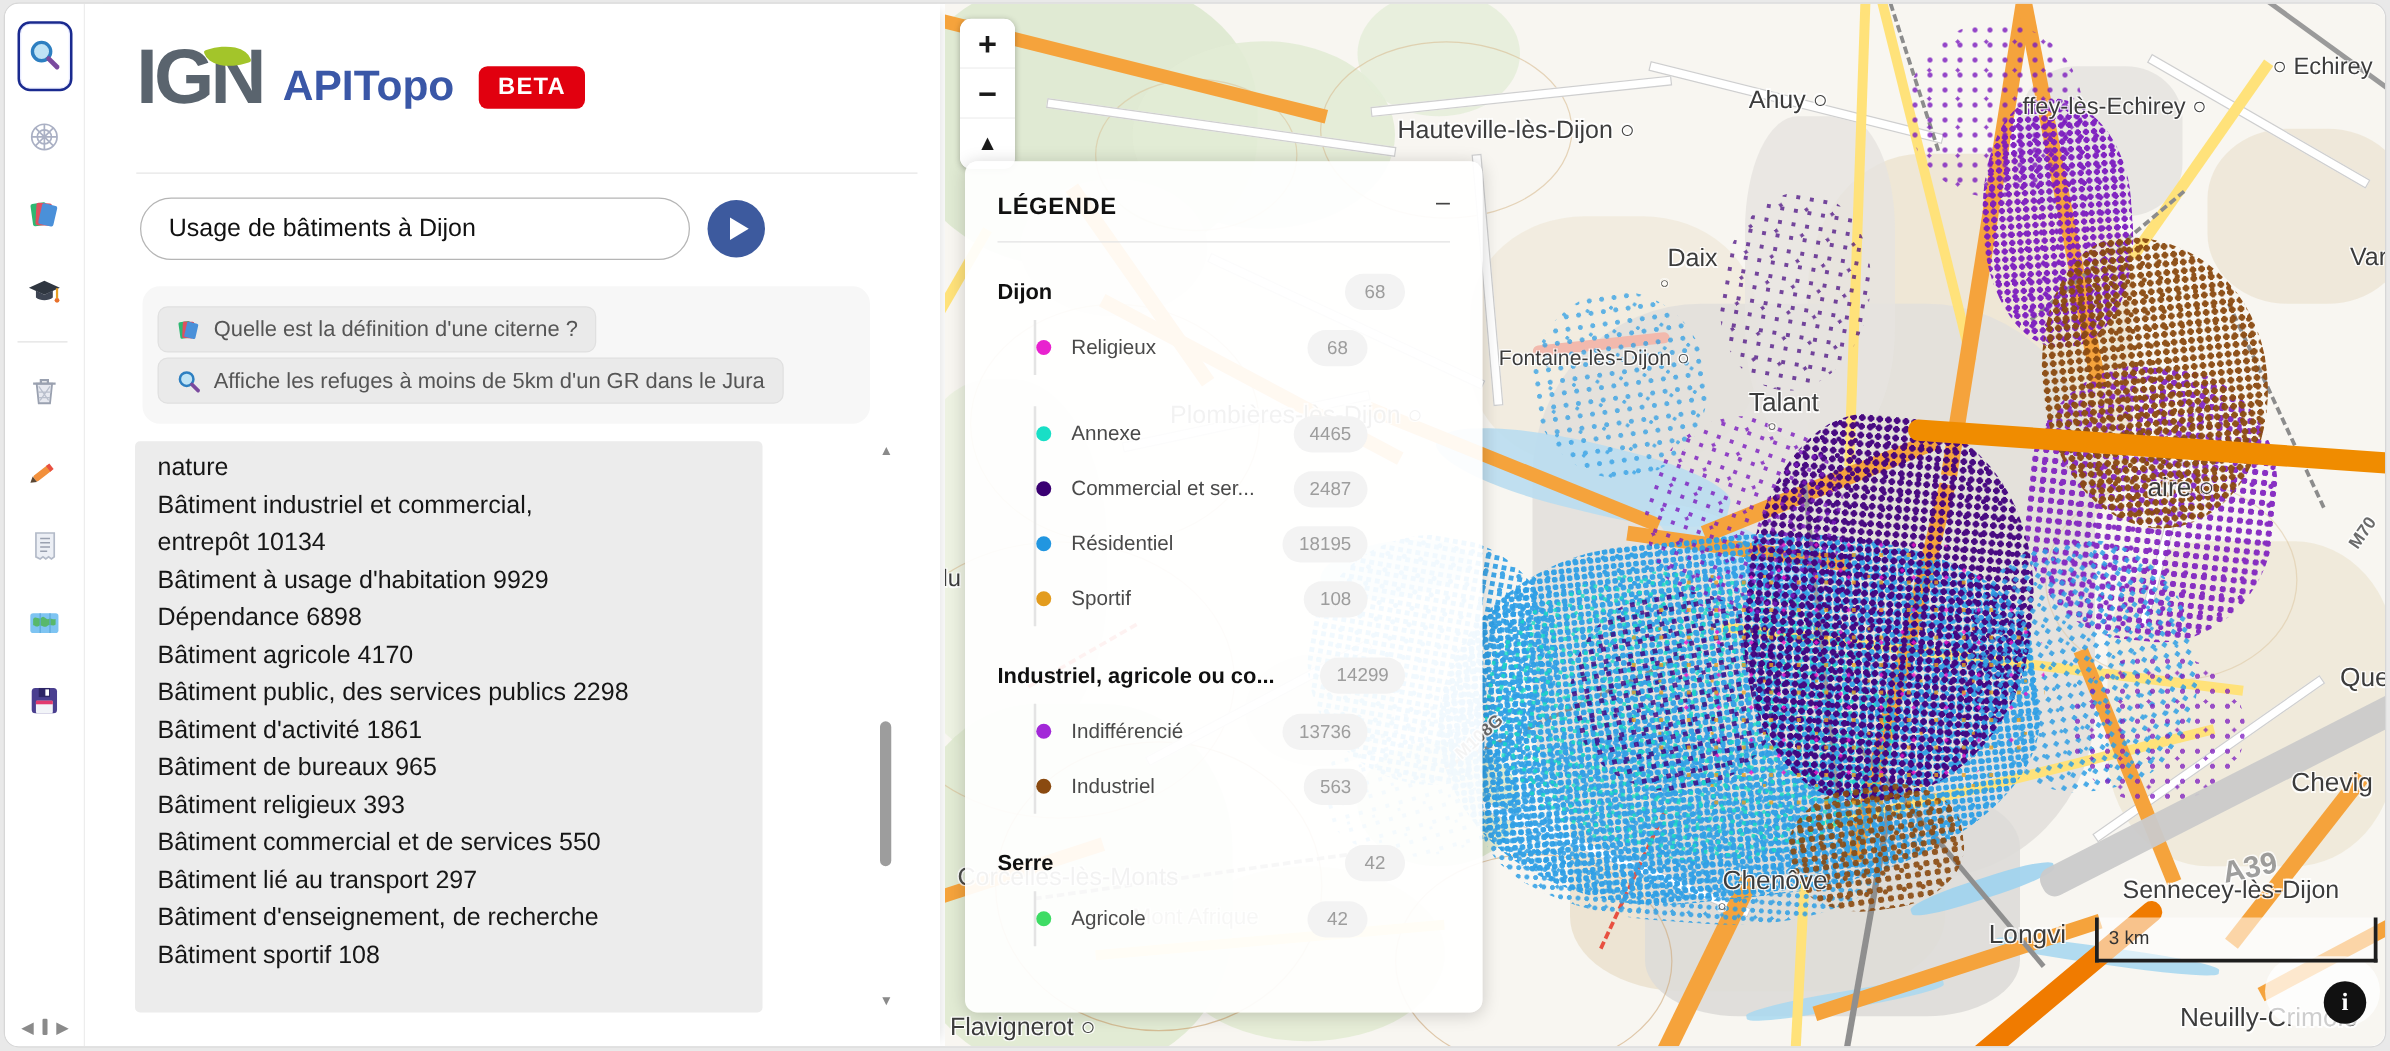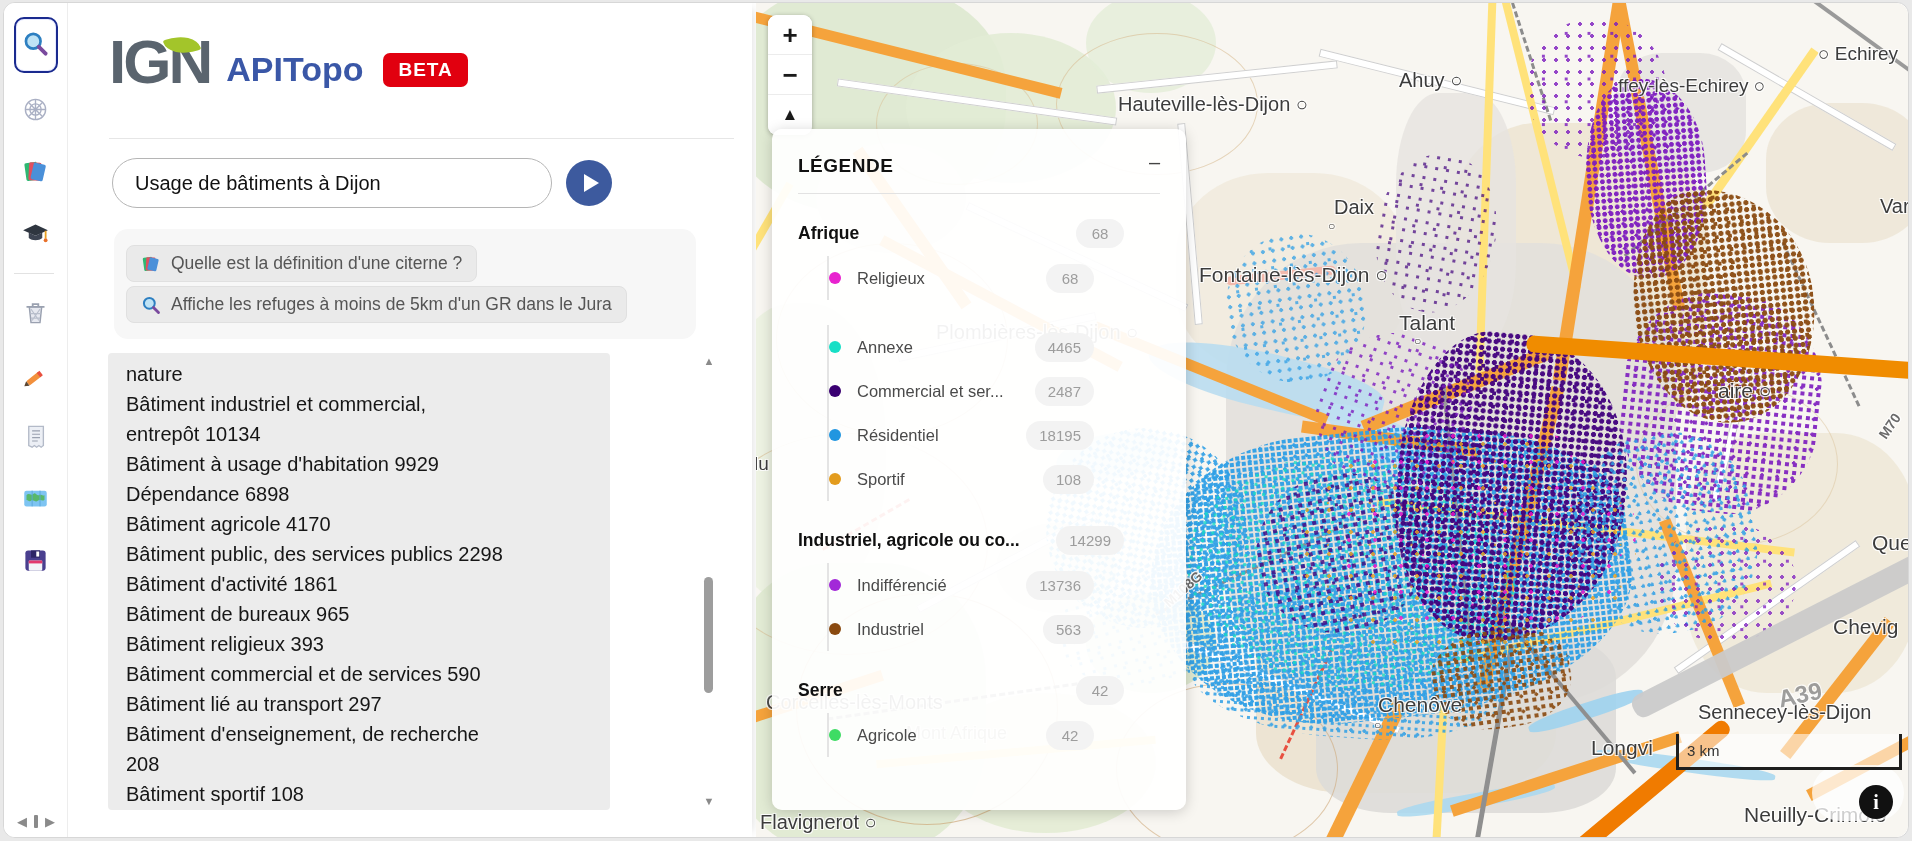--- a/index.html
+++ b/index.html
@@ -184,24 +184,23 @@
         <div class="rline">nature</div>
         <div class="rline">Bâtiment industriel et commercial,</div>
         <div class="rline">entrepôt 10134</div>
         <div class="rline">Bâtiment à usage d'habitation 9929</div>
         <div class="rline">Dépendance 6898</div>
         <div class="rline">Bâtiment agricole 4170</div>
         <div class="rline">Bâtiment public, des services publics 2298</div>
         <div class="rline">Bâtiment d'activité 1861</div>
         <div class="rline">Bâtiment de bureaux 965</div>
         <div class="rline">Bâtiment religieux 393</div>
-        <div class="rline">Bâtiment commercial et de services 590</div>
+        <div class="rline">Bâtiment commercial et de services 550</div>
         <div class="rline">Bâtiment lié au transport 297</div>
         <div class="rline">Bâtiment d'enseignement, de recherche</div>
-        <div class="rline">208</div>
         <div class="rline">Bâtiment sportif 108</div>
       </div>
 
     <div class="sbar">
       <div class="up">▲</div>
       <div class="thumb"></div>
       <div class="dn">▼</div>
     </div>
   </div>
 
@@ -309,21 +308,21 @@
         <div class="cluster" style="left: 900px; top: 520px; width: 140px; height: 120px; z-index: 2; opacity: 0.75; border-radius: 50%; transform: rotate(0deg); background-image: radial-gradient(circle, rgb(124, 27, 191) 2px, transparent 2px), radial-gradient(circle, rgb(124, 27, 191) 1.6px, transparent 1.6px); background-size: 12px 12px, 22.8px 22.8px; background-position: 0px 0px, 6px 4px;"></div>
         <div class="cluster" style="left: 300px; top: 560px; width: 180px; height: 120px; z-index: 2; opacity: 0.7; border-radius: 50%; transform: rotate(-15deg); background-image: radial-gradient(circle, rgb(46, 159, 230) 1.8px, transparent 1.8px), radial-gradient(circle, rgb(46, 159, 230) 1.44px, transparent 1.44px); background-size: 11px 11px, 20.9px 20.9px; background-position: 0px 0px, 5.5px 3.66667px;"></div>
       </div>
     <div id="map-labels">
         <div class="mlabel" style="left: 362px; top: 90px; font-size: 20px;">Hauteville-lès-Dijon ○</div>
         <div class="mlabel" style="left: 643px; top: 66px; font-size: 20px;">Ahuy ○</div>
         <div class="mlabel" style="left: 1062px; top: 40px; font-size: 19px;">○ Echirey</div>
         <div class="mlabel" style="left: 862px; top: 72px; font-size: 19px;">ffey-lès-Echirey ○</div>
         <div class="mlabel" style="left: 578px; top: 193px; font-size: 20px;">Daix</div>
         <div class="mlabel" style="left: 572px; top: 216px; font-size: 12px;">○</div>
-        <div class="mlabel" style="left: 443px; top: 260px; font-size: 21px;">Fontaine-lès-Dijon ○</div>
+        <div class="mlabel" style="left: 443px; top: 274px; font-size: 17px;">Fontaine-lès-Dijon ○</div>
         <div class="mlabel" style="left: 643px; top: 308px; font-size: 21px;">Talant</div>
         <div class="mlabel" style="left: 658px; top: 331px; font-size: 12px;">○</div>
         <div class="mlabel" style="left: 1124px; top: 192px; font-size: 20px;">Varo</div>
         <div class="mlabel" style="left: 962px; top: 376px; font-size: 21px;">aire ○</div>
         <div class="mlabel" style="left: 1120px; top: 415px; font-size: 14px; color: rgb(107, 107, 107); font-weight: bold; transform: rotate(-55deg);">M70</div>
         <div class="mlabel" style="left: 1116px; top: 528px; font-size: 21px;">Que</div>
         <div class="mlabel" style="left: 1077px; top: 612px; font-size: 21px;">Chevig</div>
         <div class="mlabel" style="left: 622px; top: 690px; font-size: 21px;">Chenôve</div>
         <div class="mlabel" style="left: 618px; top: 715px; font-size: 12px;">○</div>
         <div class="mlabel" style="left: 404px; top: 578px; font-size: 14px; color: rgb(107, 107, 107); font-weight: bold; transform: rotate(-42deg);">M108G</div>
@@ -342,21 +341,21 @@
 
     <div class="legend">
       <div class="lg-head">
         <div class="lg-title">LÉGENDE</div>
         <div class="lg-min">–</div>
       </div>
       <div class="lg-divider"></div>
       <div id="legend-groups">
           <div class="lg-group">
             <div class="lg-grow">
-              <div class="lg-gname">Afrique</div>
+              <div class="lg-gname">Dijon</div>
               <div class="badge">68</div>
             </div>
             <div class="lg-items">
               <div class="lg-item">
                 <span class="lg-dot" style="background: rgb(232, 34, 207);"></span>
                 <span class="lg-ilabel">Religieux</span>
                 <span class="badge" style="font-size: 15px;">68</span>
               </div>
             </div>
           </div>

